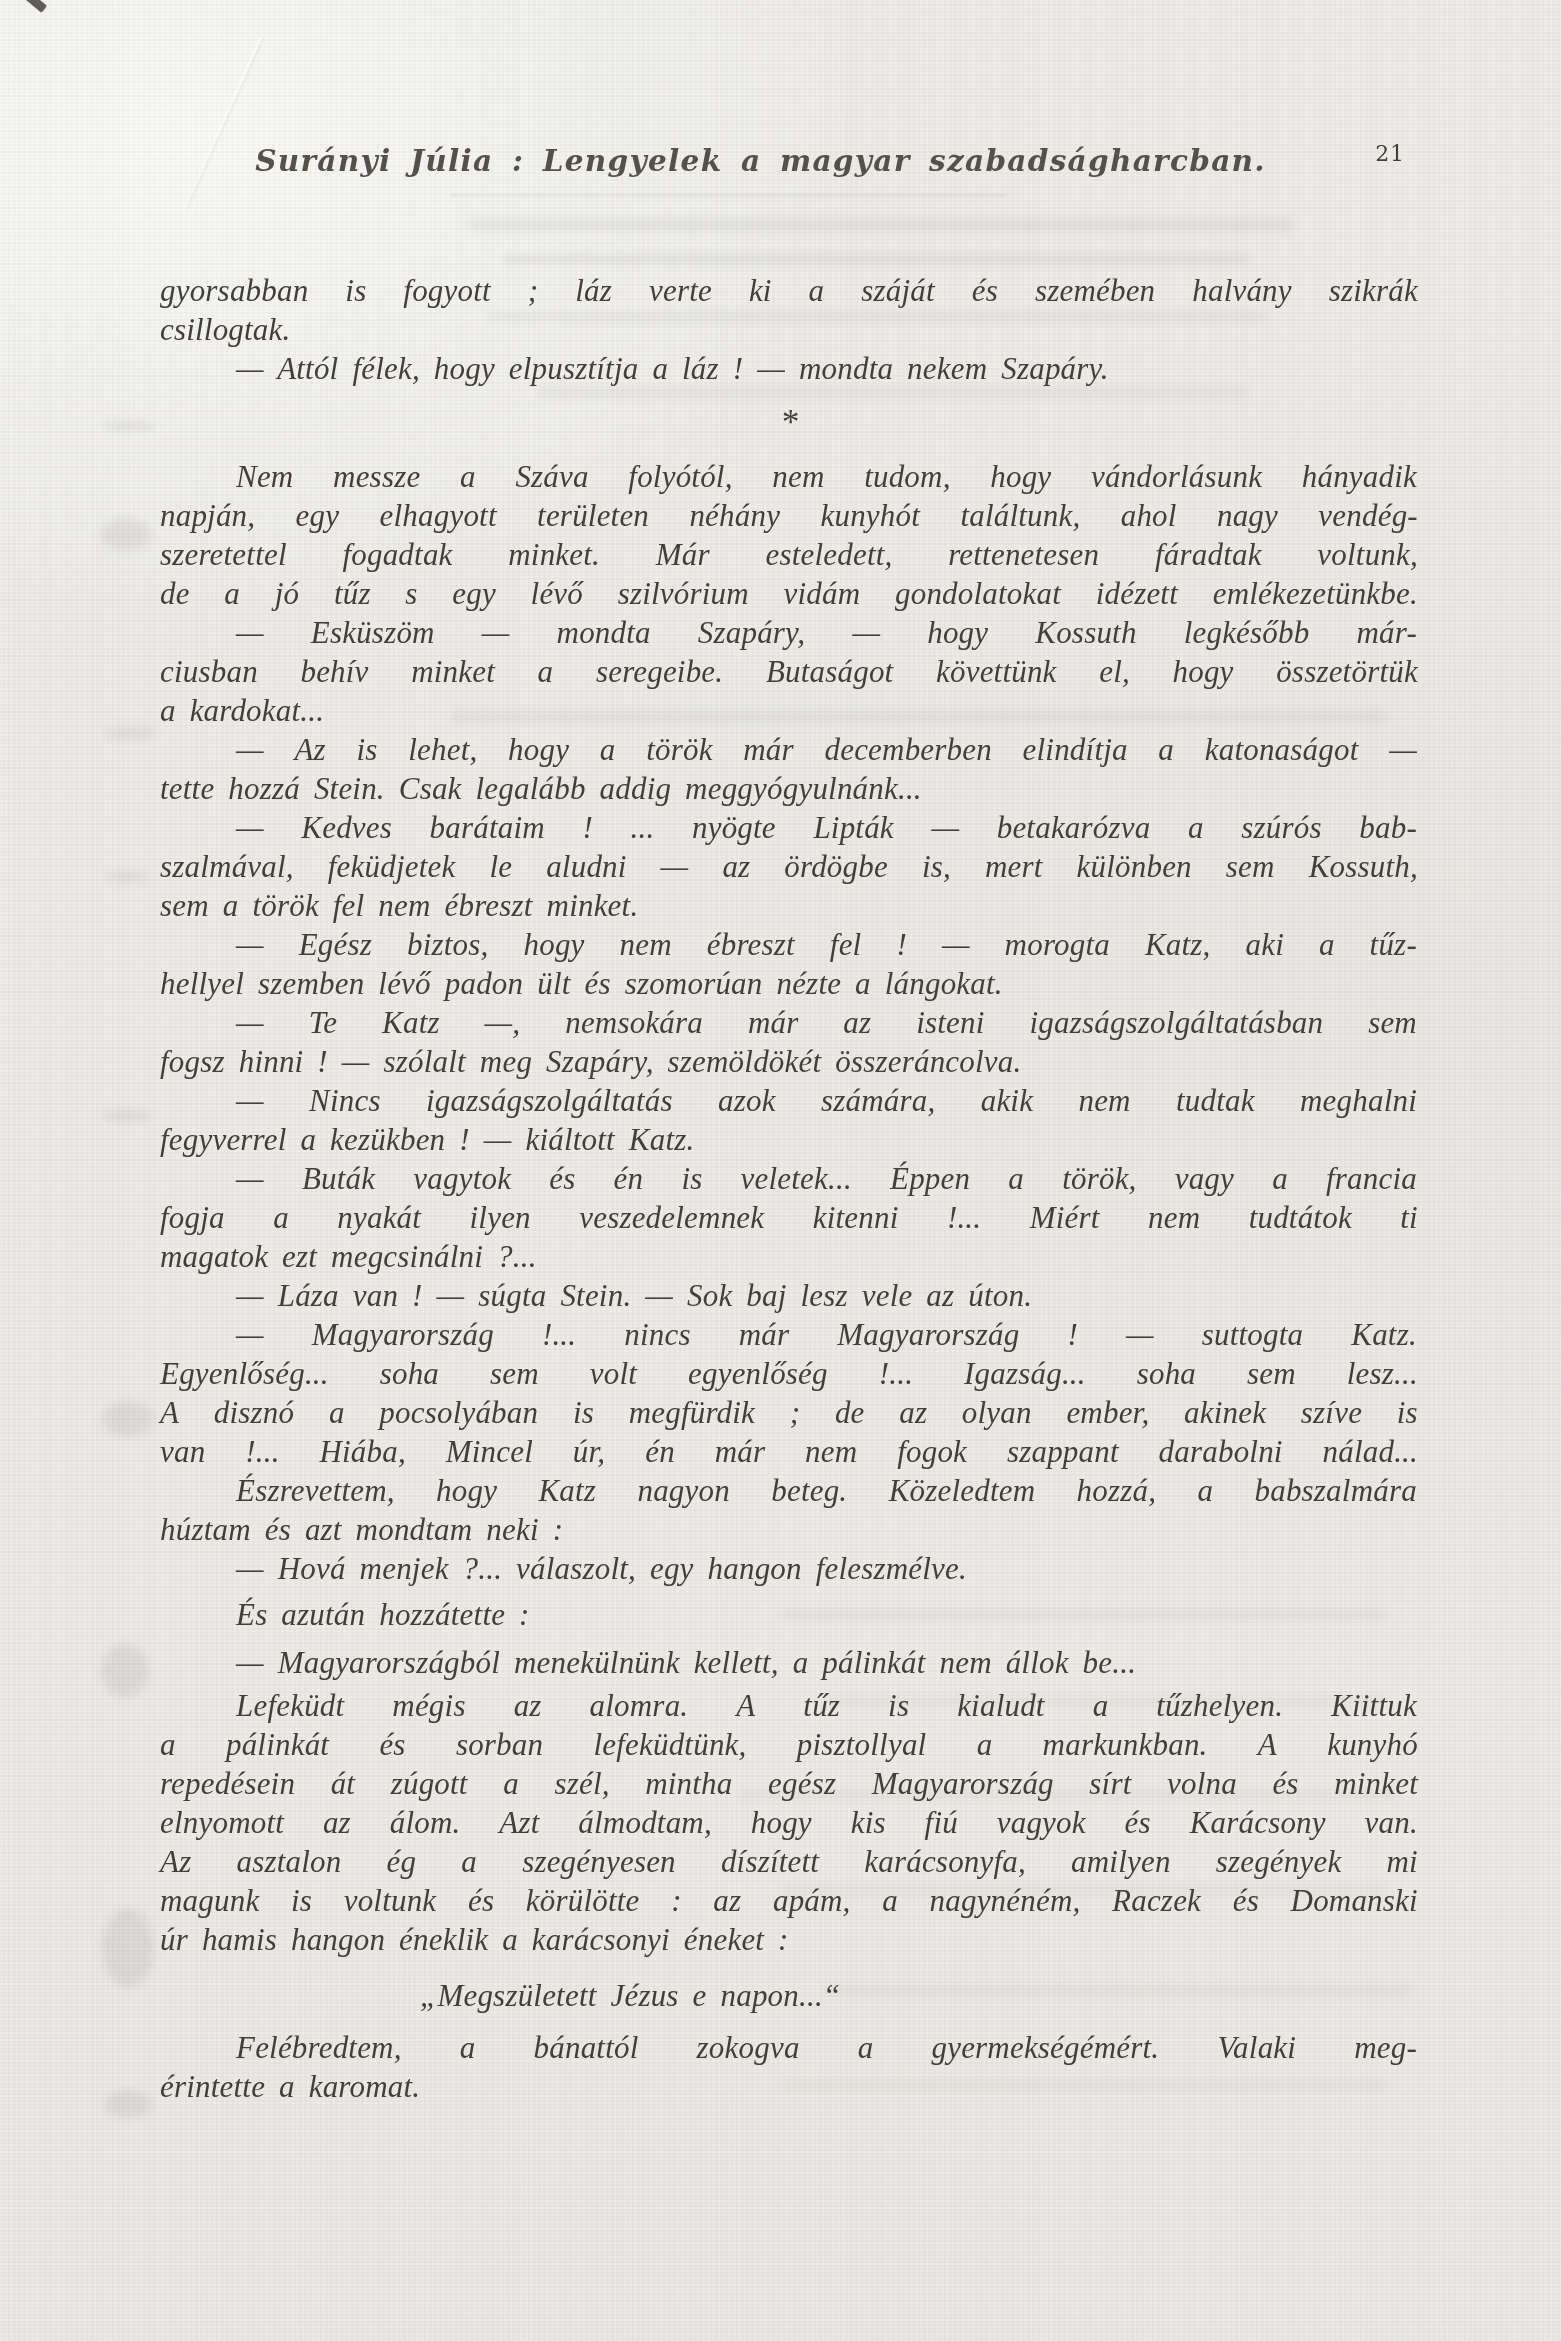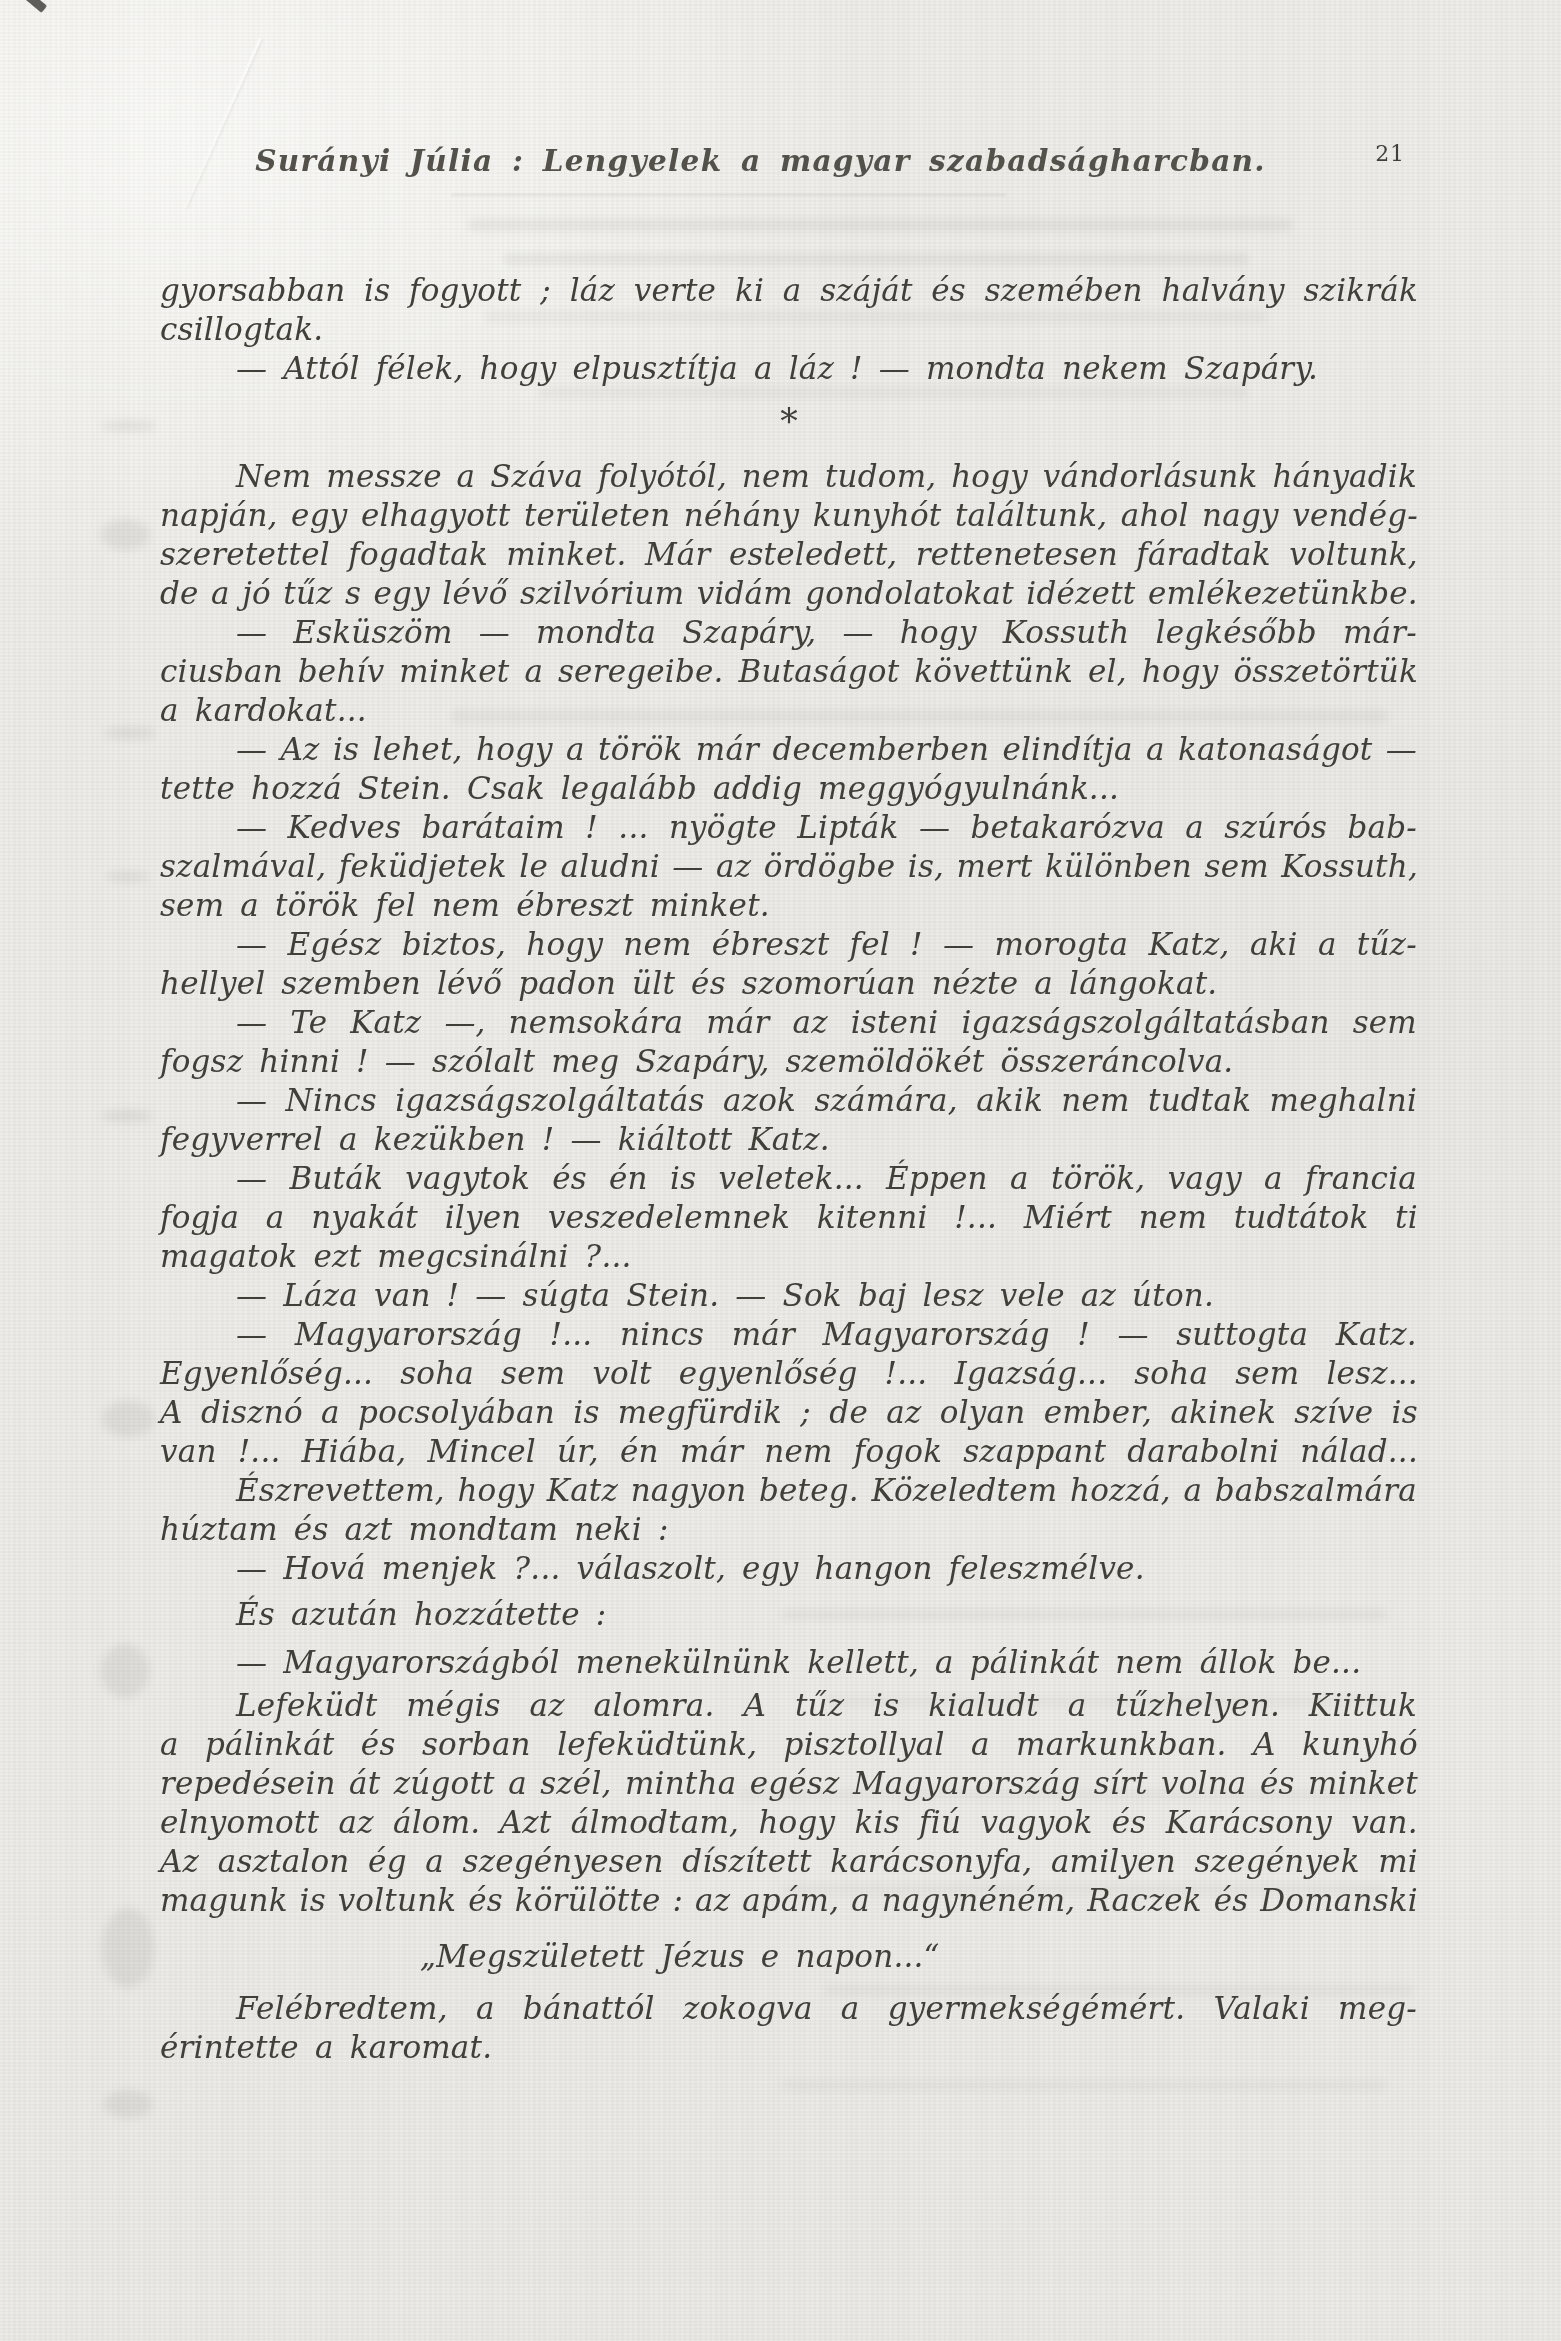--- a/index.html
+++ b/index.html
@@ -32,21 +32,21 @@
   .hdr-rule{
     position:absolute;left:451px;top:194px;width:555px;height:1.7px;
     background:rgba(110,108,100,.13);filter:blur(0.9px);
   }
   
   .textblock{
     position:absolute;left:160px;top:271px;width:1258px;
     font-style:italic;font-size:31px;line-height:39px;
     color:var(--ink,#413f38);letter-spacing:0.2px;
   }
-  .line{height:39px;white-space:nowrap;}
+  .line{height:39px;white-space:nowrap;font-family:Liberation Serif, serif;}
   .j,.ji{display:flex;justify-content:space-between;}
   .ji,.li{padding-left:76px;}
   .ji{width:1181px;margin-left:76px;padding-left:0;}
   .l,.li{word-spacing:6px;}
   .sep{height:69px;line-height:69px;text-align:center;font-size:35px;letter-spacing:0;}
   .quote{margin-top:17.3px;margin-bottom:13px;padding-left:260px;word-spacing:6px;}
   .mt1{margin-top:7px;} .mt2{margin-top:8.7px;} .mt3{margin-top:4.3px;}
   
   .ghost{position:absolute;background:rgba(112,110,100,.09);filter:blur(3.5px);border-radius:5.2px;pointer-events:none;}
   .smudge{position:absolute;background:rgba(95,93,84,.10);filter:blur(4.3px);border-radius:50%;pointer-events:none;}
@@ -448,20 +448,21 @@
       <span>körülötte</span>
       <span>:</span>
       <span>az</span>
       <span>apám,</span>
       <span>a</span>
       <span>nagynéném,</span>
       <span>Raczek</span>
       <span>és</span>
       <span>Domanski</span>
     </div>
+    <div class="line l">úr hamis hangon éneklik a karácsonyi éneket :</div>
     <div class="line quote">„Megszületett Jézus e napon...“</div>
     <div class="line ji">
       <span>Felébredtem,</span>
       <span>a</span>
       <span>bánattól</span>
       <span>zokogva</span>
       <span>a</span>
       <span>gyermekségémért.</span>
       <span>Valaki</span>
       <span>meg-</span>

